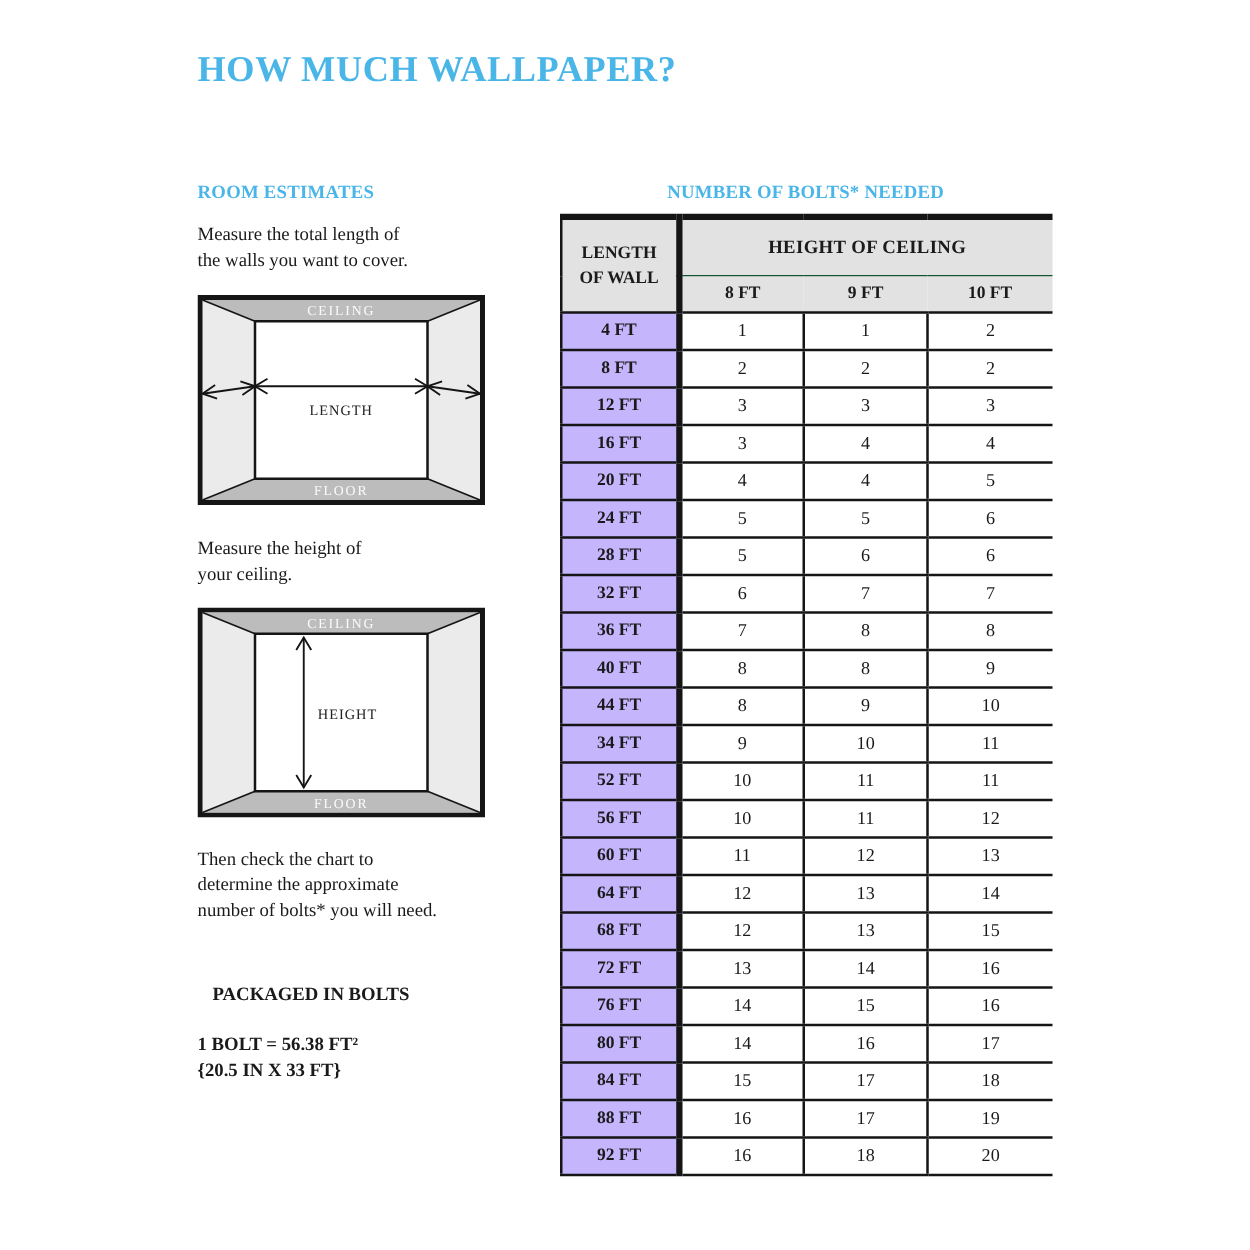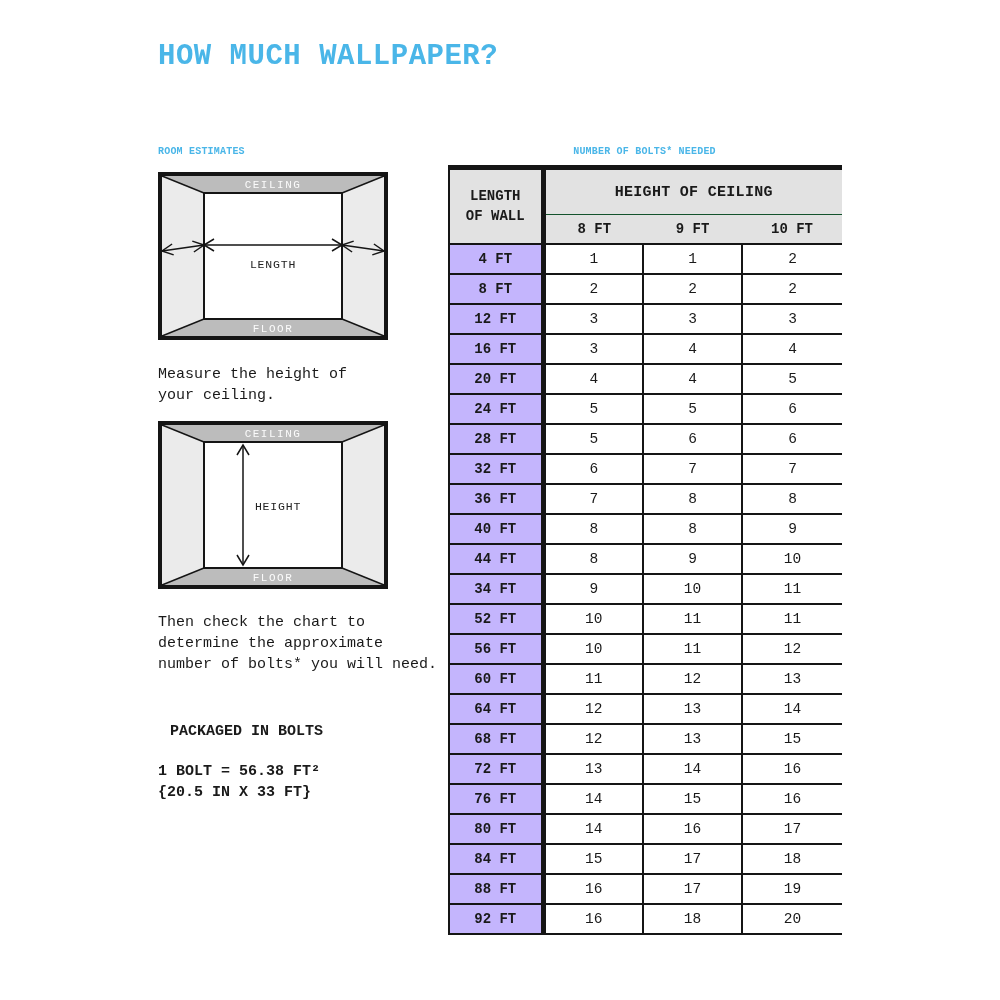--- a/index.html
+++ b/index.html
@@ -1,26 +1,26 @@
 <!DOCTYPE html>
 <html style="--accent: #4ab6e8;"><head>
 <meta charset="utf-8">
 <style>
   html,body{margin:0;padding:0;background:#ffffff;}
   .page{
     position:relative;width:872px;height:1000px;background:#ffffff;
-    font-family:Liberation Mono, monospace;color:#1a1a1a;overflow:hidden;
+    font-family:Liberation Serif, serif;color:#1a1a1a;overflow:hidden;
   }
   .title{
     position:absolute;left:158px;top:40px;margin:0;
     font-size:29px;font-weight:bold;letter-spacing:.5px;color:var(--accent,#4ab6e8);
   }
   .left-col{position:absolute;left:158px;top:146px;width:292px;}
   .right-col{position:absolute;left:448px;top:146px;width:393px;}
-  h2.sec{margin:0 0 15px 0;font-size:10px;font-weight:bold;letter-spacing:.2px;color:var(--accent,#4ab6e8);}
+  h2.sec{margin:0 0 15px 0;font-size:15px;font-weight:bold;letter-spacing:.2px;color:var(--accent,#4ab6e8);}
   .right-col h2.sec{text-align:center;margin-bottom:8px;}
   p.step{margin:0;font-size:15px;line-height:1.38;white-space:pre-line;}
   #step1{margin-bottom:17px;}
   #step2{margin-bottom:15px;}
   svg.room{display:block;}
   #diagram1{margin-bottom:25px;}
   #diagram2{margin-bottom:24px;}
   .footnote{margin:47px 0 0 0;font-size:15px;font-weight:bold;line-height:1.32;}
   .footnote .ind{padding-left:12px;}
   .boltspec{margin:19px 0 0 0;font-size:15px;font-weight:bold;line-height:1.4;}
@@ -47,20 +47,22 @@
 </head>
 <body>
 
 <div class="page">
 
   <h1 class="title">HOW MUCH WALLPAPER?</h1>
 
   <div class="left-col">
     <h2 class="sec">ROOM ESTIMATES</h2>
 
+    <p class="step" id="step1">Measure the total length of
+the walls you want to cover.</p>
 
     <svg class="room" id="diagram1" width="230" height="168" viewBox="0 0 230 168">
       <rect x="2" y="2" width="226" height="164" fill="#ebebeb" stroke="#151515" stroke-width="4"></rect>
       <polygon points="4,4 226,4 184,21 46,21" fill="#bcbcbc"></polygon>
       <polygon points="4,164 226,164 184,147 46,147" fill="#bcbcbc"></polygon>
       <rect x="46" y="21" width="138" height="126" fill="#ffffff" stroke="#151515" stroke-width="2"></rect>
       <g stroke="#151515" stroke-width="1.4">
         <line x1="4" y1="4" x2="46" y2="21"></line>
           <line x1="226" y1="4" x2="184" y2="21"></line>
         <line x1="4" y1="164" x2="46" y2="147"></line>

